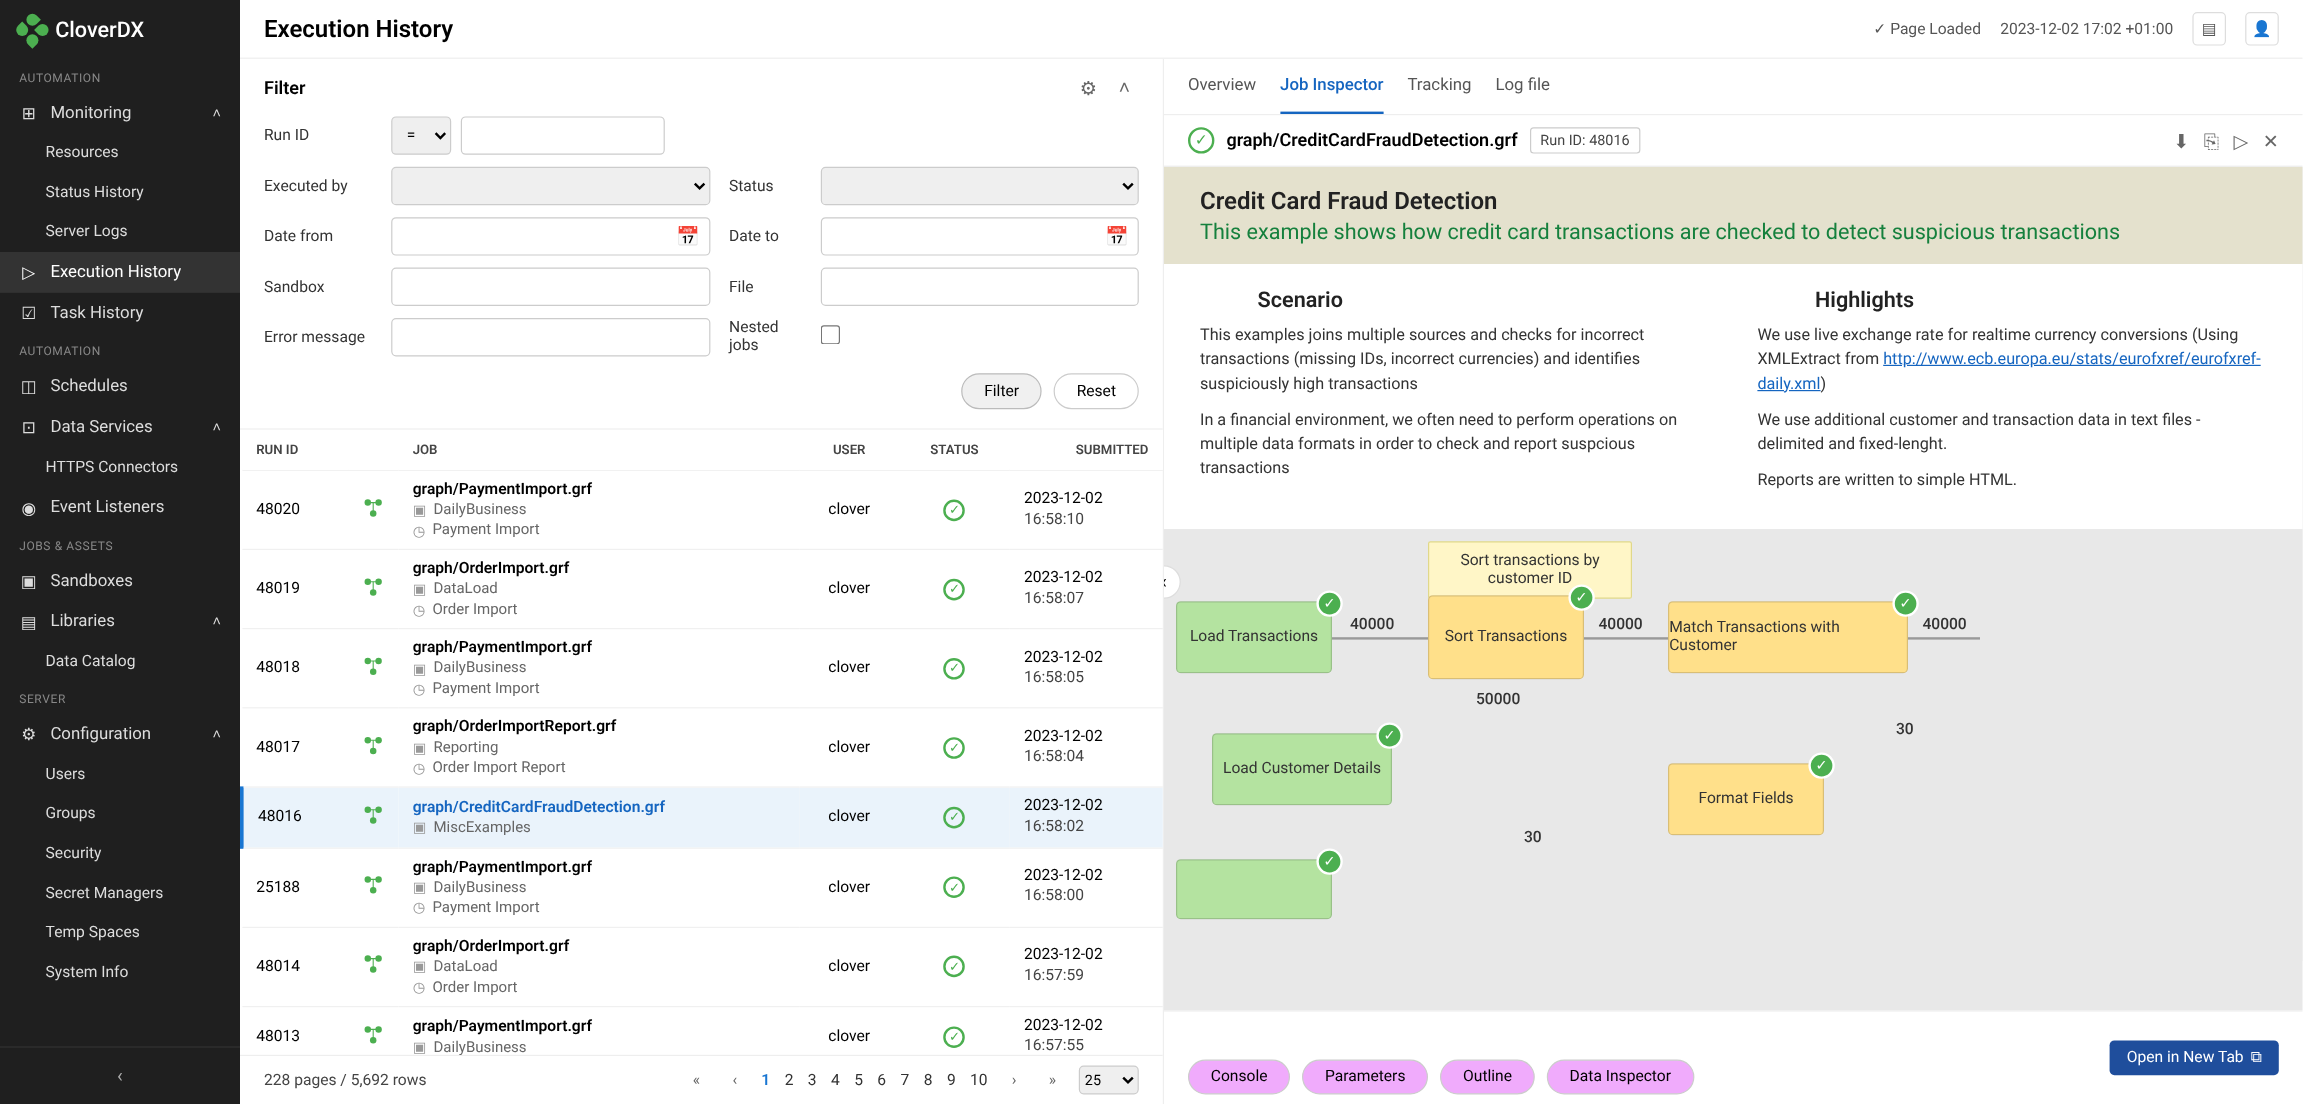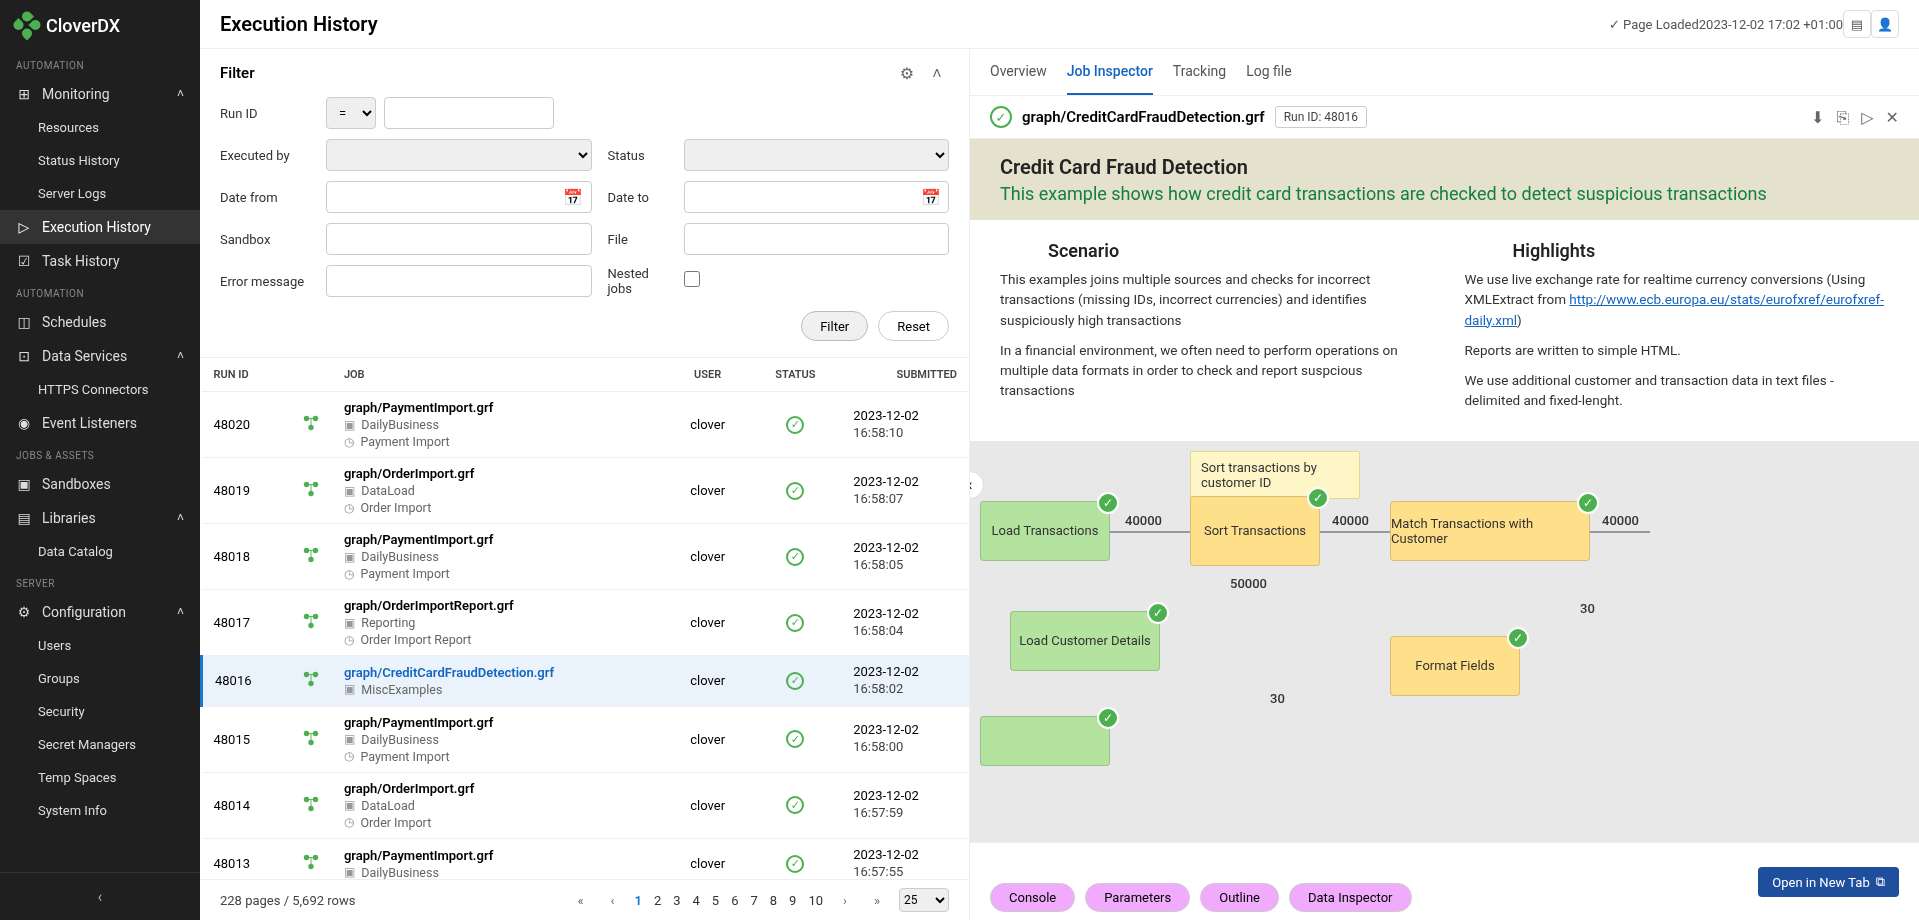--- a/index.html
+++ b/index.html
@@ -16,21 +16,21 @@
 .nav-item.active { background: #333; color: #fff; }
 .nav-item.sub { padding-left: 38px; font-size: 13px; }
 .nav-item .icon { width: 16px; height: 16px; display: inline-flex; align-items: center; justify-content: center; font-size: 14px; }
 .nav-item .chevron { margin-left: auto; font-size: 12px; }
 .sidebar-collapse { margin-top: auto; text-align: center; padding: 14px; cursor: pointer; color: #aaa; border-top: 1px solid #333; }
 
 
 .main { flex: 1; display: flex; flex-direction: column; overflow: hidden; }
 .header { display: flex; align-items: center; padding: 10px 20px; border-bottom: 1px solid #eee; }
 .header h1 { font-size: 20px; font-weight: 600; }
-.header-right { margin-left: auto; display: flex; align-items: center; font-size: 13px; color: #555; justify-content: flex-end; }
+.header-right { margin-left: auto; display: flex; align-items: center; gap: 16px; font-size: 13px; color: #555; justify-content: flex-end; }
 .header-right .icon-btn { width: 28px; height: 28px; border: 1px solid #ddd; border-radius: 4px; display: inline-flex; align-items: center; justify-content: center; cursor: pointer; }
 
 
 .content { flex: 1; display: flex; overflow: hidden; }
 .left-panel { width: 770px; display: flex; flex-direction: column; border-right: 1px solid #eee; overflow: hidden; }
 .right-panel { flex: 1; display: flex; flex-direction: column; overflow: hidden; position: relative; }
 
 
 .filter-section { border-bottom: 1px solid #eee; padding: 12px 20px 16px; }
 .filter-header { display: flex; align-items: center; margin-bottom: 12px; }
@@ -95,21 +95,21 @@
 .doc-panel { background: #e4e1cd; padding: 16px 30px; }
 .doc-title { font-size: 20px; font-weight: 600; color: #222; margin-bottom: 4px; }
 .doc-sub { font-size: 18px; color: #15803d; }
 .doc-columns { display: flex; gap: 40px; padding: 20px 30px; background: #fff; }
 .doc-col { flex: 1; }
 .doc-col h3 { font-size: 18px; font-weight: 600; margin-bottom: 8px; color: #222; margin-left: 48px; }
 .doc-col p { font-size: 13.5px; color: #333; line-height: 1.5; margin-bottom: 10px; }
 .doc-col a { color: #1565c0; }
 
 .graph-canvas { position: relative; height: 360px; background: #e8e8e8; }
-.note-box { position: absolute; background: #fff6c7; border: 1px solid #e0d88a; font-size: 13px; color: #333; padding: 8px 10px; border-radius: 2px; }
+.note-box { position: absolute; background: #fff6c7; border: 1px solid #e0d88a; font-size: 13px; color: #333; padding: 8px 10px; border-radius: 2px; text-align: center; }
 .node { position: absolute; border-radius: 4px; display: flex; flex-direction: column; align-items: center; justify-content: center; font-size: 13px; color: #333; border: 1px solid rgba(0,0,0,0.15); }
 .node.green { background: #b4e3a0; }
 .node.yellow { background: #ffe08a; }
 .node-badge { position: absolute; top: -10px; right: -10px; width: 22px; height: 22px; background: #4caf50; border-radius: 50%; border: 2px solid #fff; display: flex; align-items: center; justify-content: center; color: #fff; font-size: 12px; }
 .edge-label { position: absolute; font-size: 13px; color: #333; font-weight: 500; }
 .edge { position: absolute; border-top: 2px solid #999; }
 
 .collapse-handle { position: absolute; left: -14px; top: 50%; transform: translateY(-50%); width: 28px; height: 28px; background: #fff; border: 1px solid #ddd; border-radius: 50%; display: flex; align-items: center; justify-content: center; cursor: pointer; z-index: 10; }
 
 
@@ -405,21 +405,21 @@
 
     </td>
     <td class="center">clover</td>
     <td class="center"><span class="status-ok">✓</span></td>
     <td class="right submitted-cell">
                   <div class="submitted-date">2023-12-02</div>
                   <div class="submitted-time">16:58:02</div>
                 </td>
               </tr>
               <tr>
-    <td>48015</td>
+    <td>25188</td>
     <td><svg class="graph-type-icon" viewBox="0 0 20 20">
                     <circle cx="5" cy="5" r="3" fill="#4caf50"></circle>
                     <circle cx="15" cy="5" r="3" fill="#4caf50"></circle>
                     <circle cx="10" cy="15" r="3" fill="#4caf50"></circle>
                     <line x1="5" y1="5" x2="15" y2="5" stroke="#4caf50"></line>
                     <line x1="10" y1="5" x2="10" y2="15" stroke="#4caf50"></line>
                   </svg></td>
     <td class="job-cell ">
       <div class="graph-name">graph/PaymentImport.grf</div>
       <div class="job-meta">
@@ -542,22 +542,22 @@
         </div>
         <div class="doc-columns">
           <div class="doc-col">
             <h3>Scenario</h3>
             <p>This examples joins multiple sources and checks for incorrect transactions (missing IDs, incorrect currencies) and identifies suspiciously high transactions</p>
             <p>In a financial environment, we often need to perform operations on multiple data formats in order to check and report suspcious transactions</p>
           </div>
           <div class="doc-col">
             <h3>Highlights</h3>
             <p><span>We use live exchange rate for realtime currency conversions (Using XMLExtract from </span><a href="#">http://www.ecb.europa.eu/stats/eurofxref/eurofxref-daily.xml</a><span>)</span></p>
+            <p>We use additional customer and transaction data in text files - delimited and fixed-lenght.</p>
             <p>Reports are written to simple HTML.</p>
-            <p>We use additional customer and transaction data in text files - delimited and fixed-lenght.</p>
           </div>
         </div>
 
         <div class="graph-canvas">
           <div class="note-box" style="left:220px; top:10px; width:170px;">Sort transactions by customer ID</div>
 
           <div class="node green" style="left:10px; top:60px; width:130px; height:60px;">
             <span>Load Transactions</span>
             <span class="node-badge">✓</span>
           </div>

